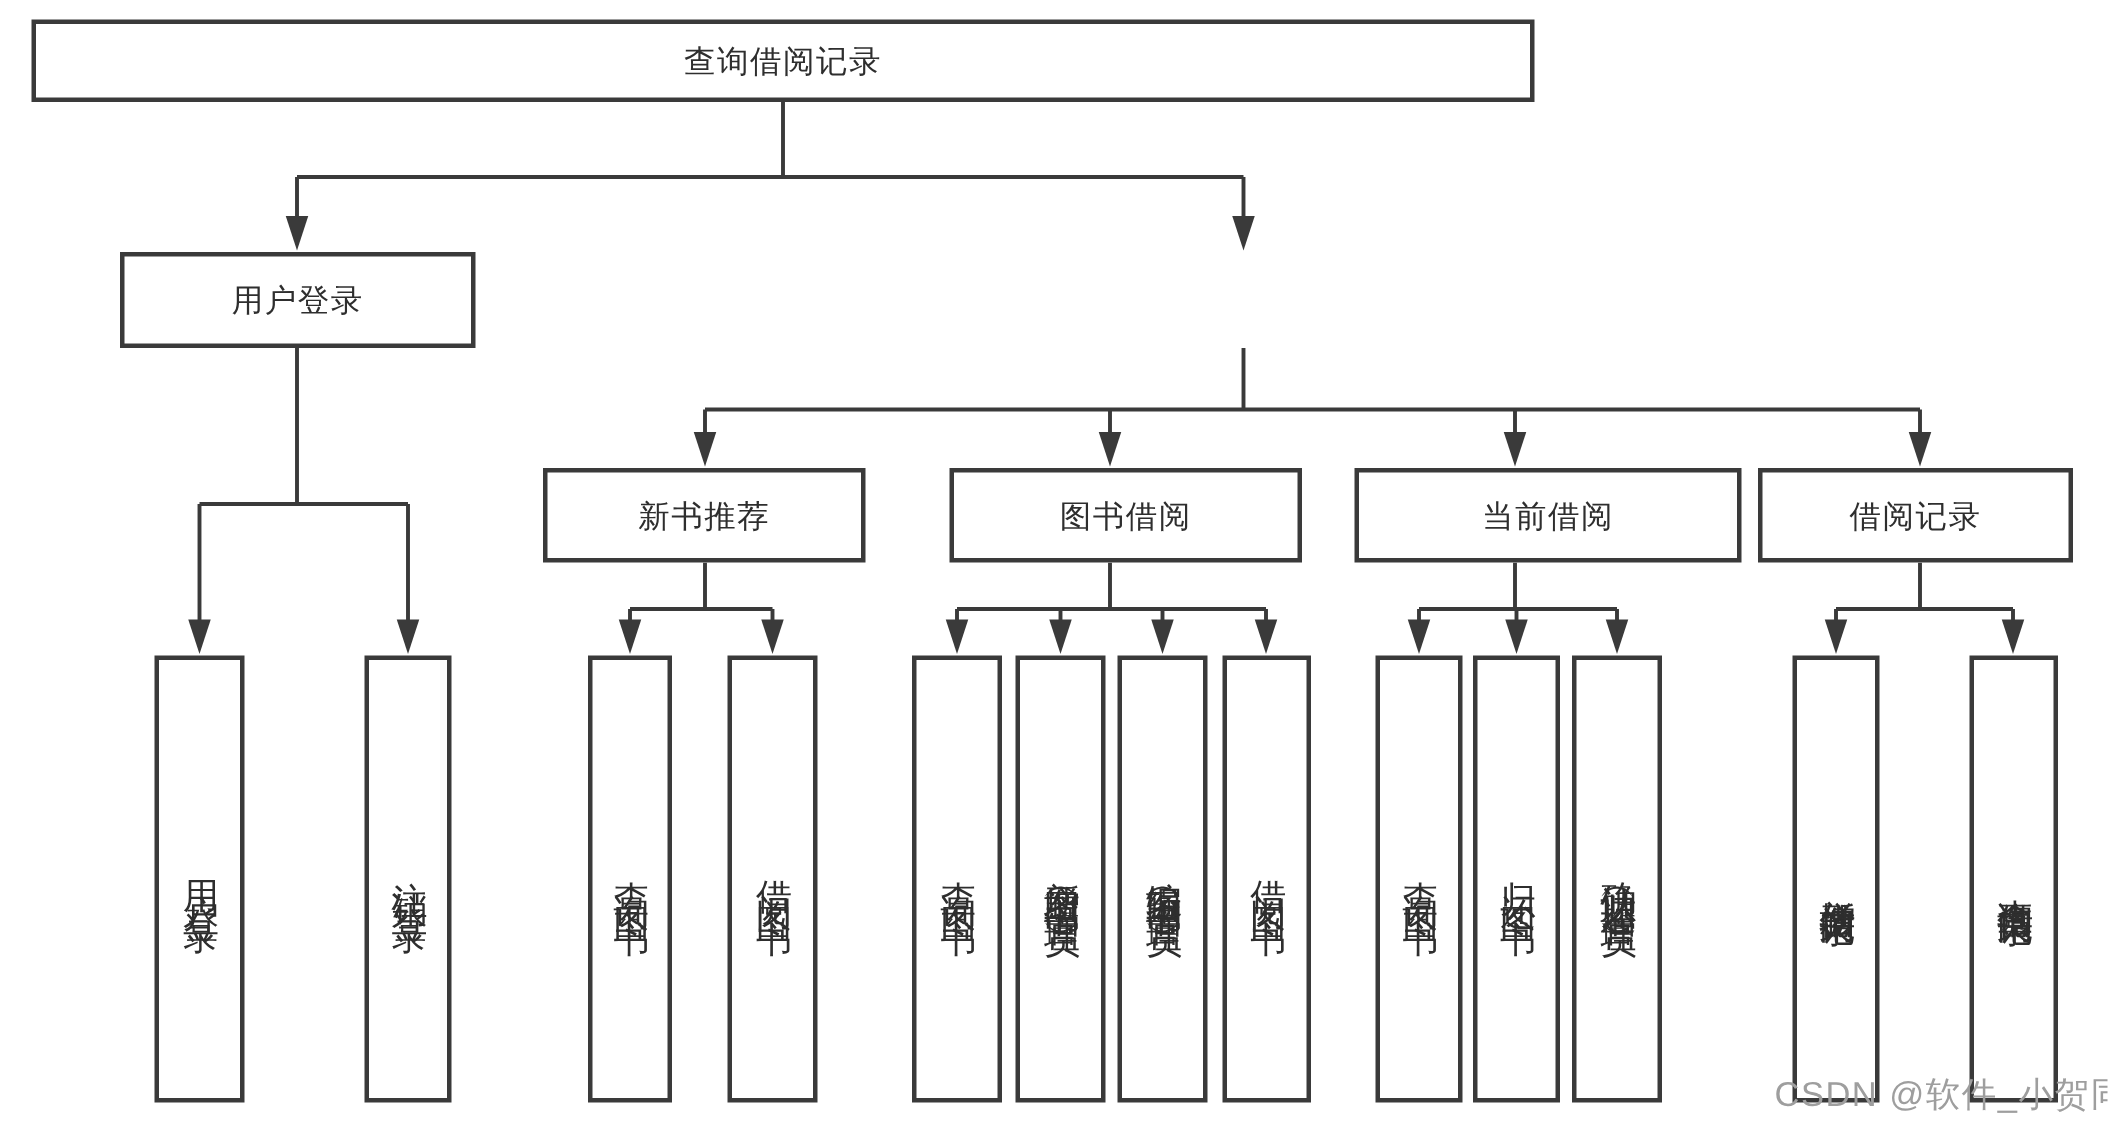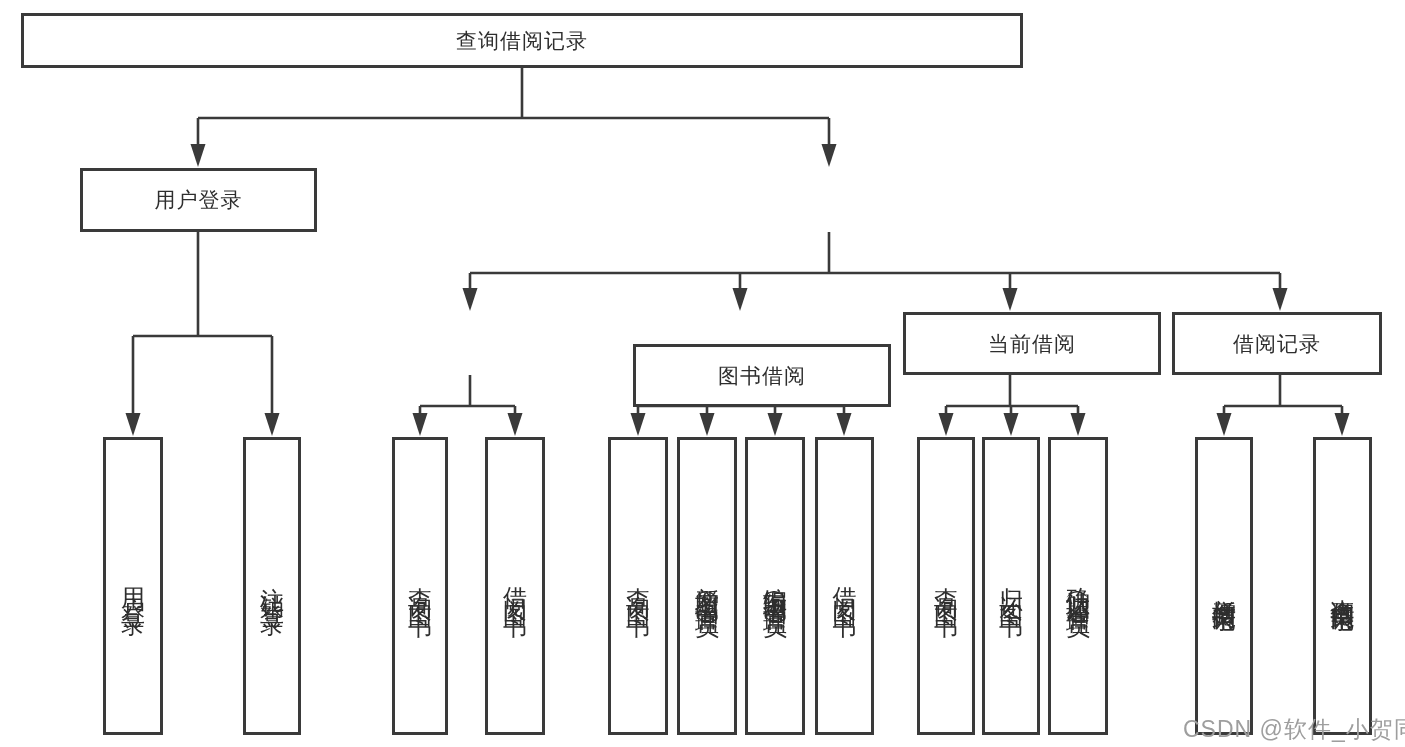--- a/index.html
+++ b/index.html
@@ -104,21 +104,22 @@
 
     <path d="M1280 375 V406 M1224 406 H1342 M1224 406 V418 M1342 406 V418"></path>
     <polygon points="1216.5,413 1231.5,413 1224,436"></polygon>
     <polygon points="1334.5,413 1349.5,413 1342,436"></polygon>
   </svg>
 
   <div class="box h-box" style="left:21px; top:13px; width:1002px; height:55px;">查询借阅记录</div>
 
   <div class="box h-box" style="left:80px; top:168px; width:237px; height:64px;">用户登录</div>
 
-  <div class="box h-box" style="left:633px; top:312px; width:258px; height:63px;margin-top:32px;">图书借阅</div>
+  <div class="box h-box" style="left:362px; top:312px; width:215px; height:63px;">新书推荐</div>
+  <div class="box h-box" style="left:633px; top:312px; width:235px; height:63px;">图书借阅</div>
   <div class="box h-box" style="left:903px; top:312px; width:258px; height:63px;">当前借阅</div>
   <div class="box h-box" style="left:1172px; top:312px; width:210px; height:63px;">借阅记录</div>
 
   <div class="box v-box ls-4" style="left:103px; top:437px; width:60px; height:298px;">用户登录</div>
   <div class="box v-box ls-4" style="left:243px; top:437px; width:58px; height:298px;">注销登录</div>
 
   <div class="box v-box ls-4" style="left:392px; top:437px; width:56px; height:298px;">查询图书</div>
   <div class="box v-box ls-4" style="left:485px; top:437px; width:60px; height:298px;">借阅图书</div>
 
   <div class="box v-box ls-4" style="left:608px; top:437px; width:60px; height:298px;">查询图书</div>

